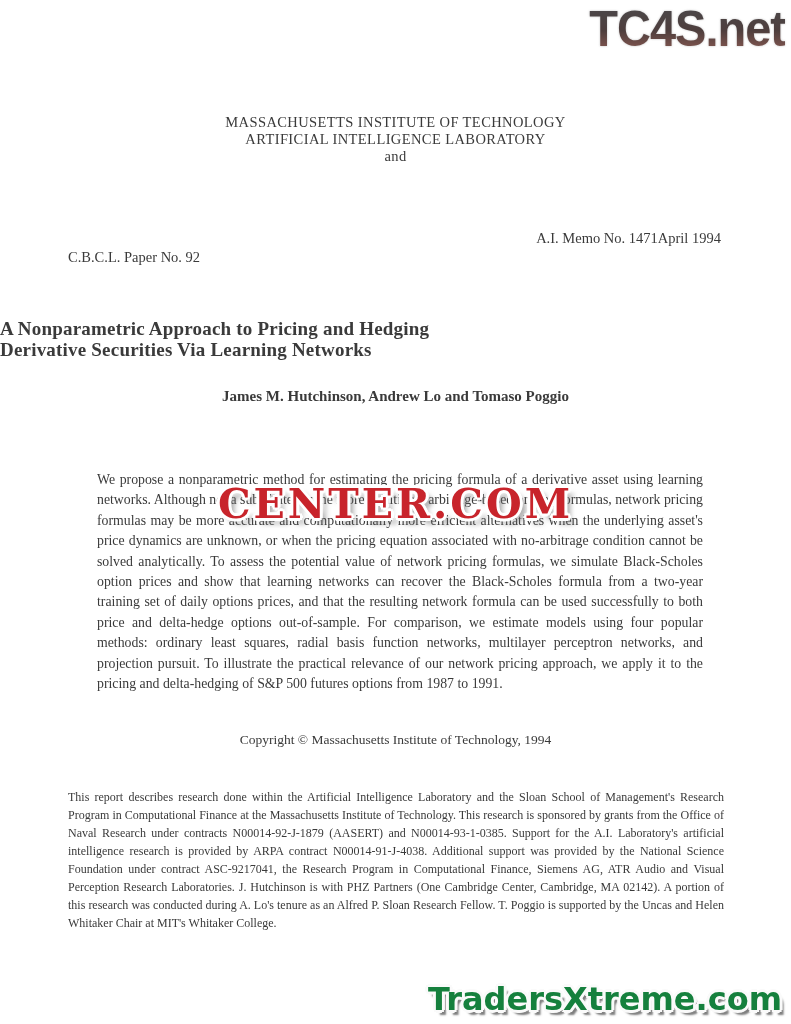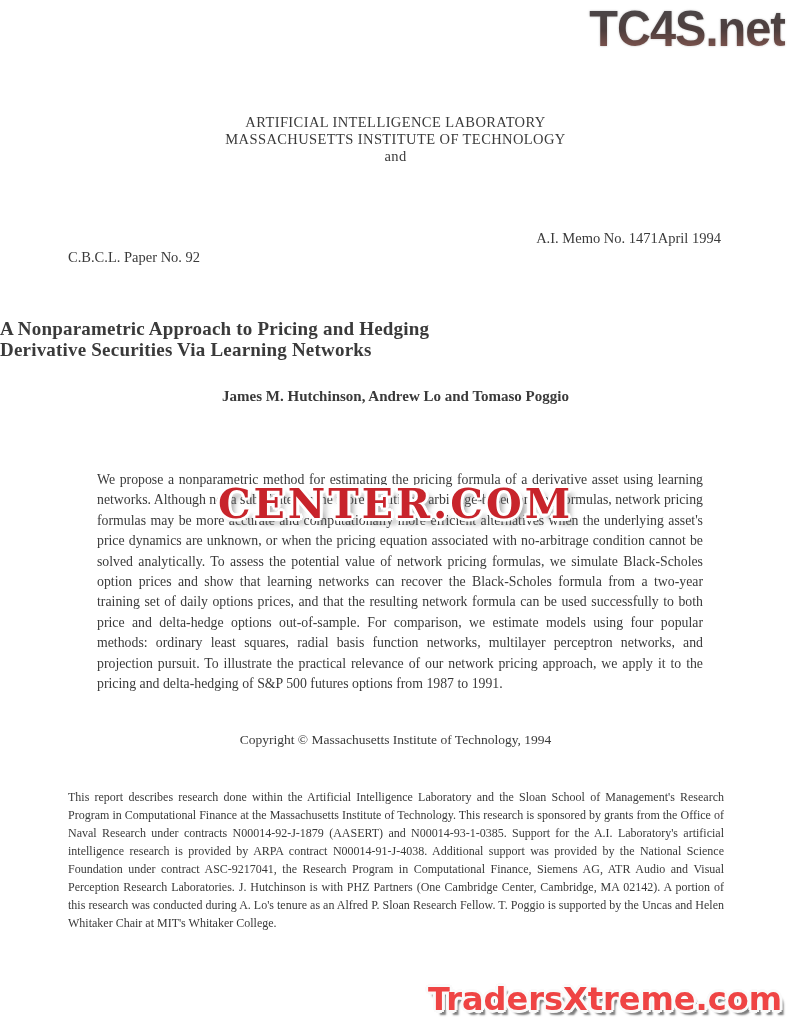--- a/index.html
+++ b/index.html
@@ -74,41 +74,41 @@
       -3px  0   0 #ffffff, 3px  0   0 #ffffff,
        0   -3px 0 #ffffff, 0    3px 0 #ffffff,
        6px  6px 5px rgba(110,110,110,0.55);
     z-index:6;
     white-space:nowrap;
   }
   .wm-traders {
     position:absolute; top:980px; right:9px;
     font-family:"DejaVu Sans", sans-serif;
     font-weight:bold; font-size:32px; letter-spacing:0px;
-    color:#ef4444;
+    color:#15803d;
     text-shadow:
       -2px -2px 0 #fafafa, 2px -2px 0 #fafafa,
       -2px  2px 0 #fafafa, 2px  2px 0 #fafafa,
       -3px  0   0 #fafafa, 3px  0   0 #fafafa,
        0   -3px 0 #fafafa, 0    3px 0 #fafafa,
        4px  5px 2px rgba(70,70,70,0.7);
     z-index:6;
     white-space:nowrap;
   }
 </style>
 </head>
 <body>
 
 <div class="page">
 
   <div class="wm-tc4s">TC4S.net</div>
 
   <div class="inst-block">
+    <div>MASSACHUSETTS INSTITUTE OF TECHNOLOGY</div>
     <div>ARTIFICIAL INTELLIGENCE LABORATORY</div>
-    <div>MASSACHUSETTS INSTITUTE OF TECHNOLOGY</div>
     <div>and</div>
   </div>
 
   <div class="memo-block">
     <div class="memo-row1">
       <span>A.I. Memo No. 1471</span>
       <span>April 1994</span>
     </div>
     <div>
       <span>C.B.C.L. Paper No. 92</span>

